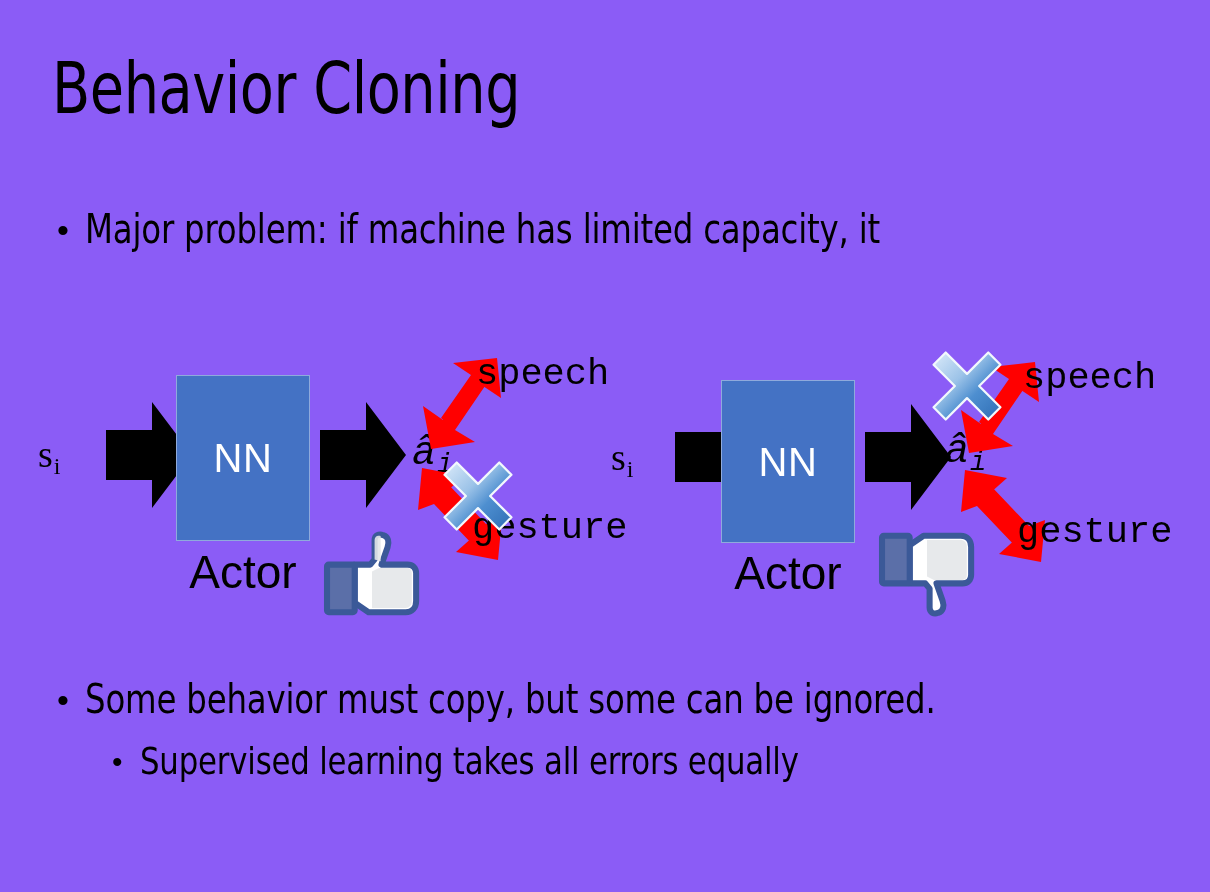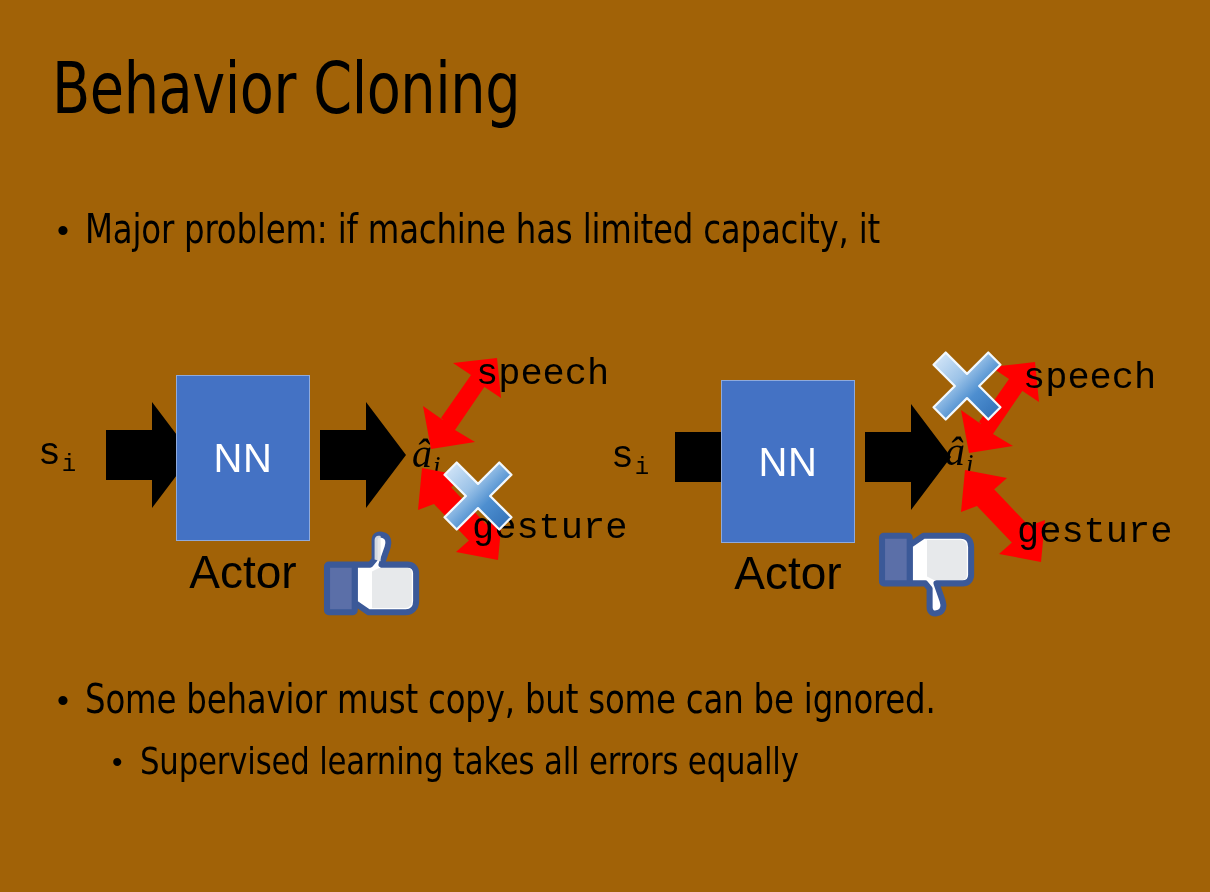--- a/index.html
+++ b/index.html
@@ -4,21 +4,21 @@
 <style>
   html, body {
     margin: 0;
     padding: 0;
     background: #ffffff;
   }
   #slide {
     position: relative;
     width: 1210px;
     height: 892px;
-    background: #a16207;
+    background: #8b5cf6;
     overflow: hidden;
     font-family: "Liberation Sans", sans-serif;
     color: #000000;
   }
 
   
   #slide-title {
     position: absolute;
     left: 52px;
     top: 46px;
@@ -82,21 +82,21 @@
     position: absolute;
     top: 340px;
     width: 600px;
     height: 300px;
   }
   #diagram-left  { left: 10px; }
   #diagram-right { left: 575px; }
 
   .state-label {
     position: absolute;
-    font-family: Liberation Mono, monospace;
+    font-family: Liberation Serif, serif;
     font-size: 38px;
     line-height: 38px;
     color: #000000;
   }
   .state-label .sub {
     font-size: 24px;
     vertical-align: -0.28em;
     margin-left: 1px;
   }
 
@@ -121,21 +121,21 @@
     font-family: "Liberation Sans", sans-serif;
     font-size: 46px;
     line-height: 34px;
     color: #000000;
     text-align: center;
   }
 
   .blk-arrow { position: absolute; }
   .out-label {
     position: absolute;
-    font-family: Liberation Serif, serif;
+    font-family: Liberation Mono, monospace;
     font-style: italic;
     font-size: 40px;
     line-height: 40px;
     color: #000000;
     white-space: nowrap;
   }
   .out-label .sub {
     font-size: 27px;
     font-style: italic;
     vertical-align: -0.30em;

